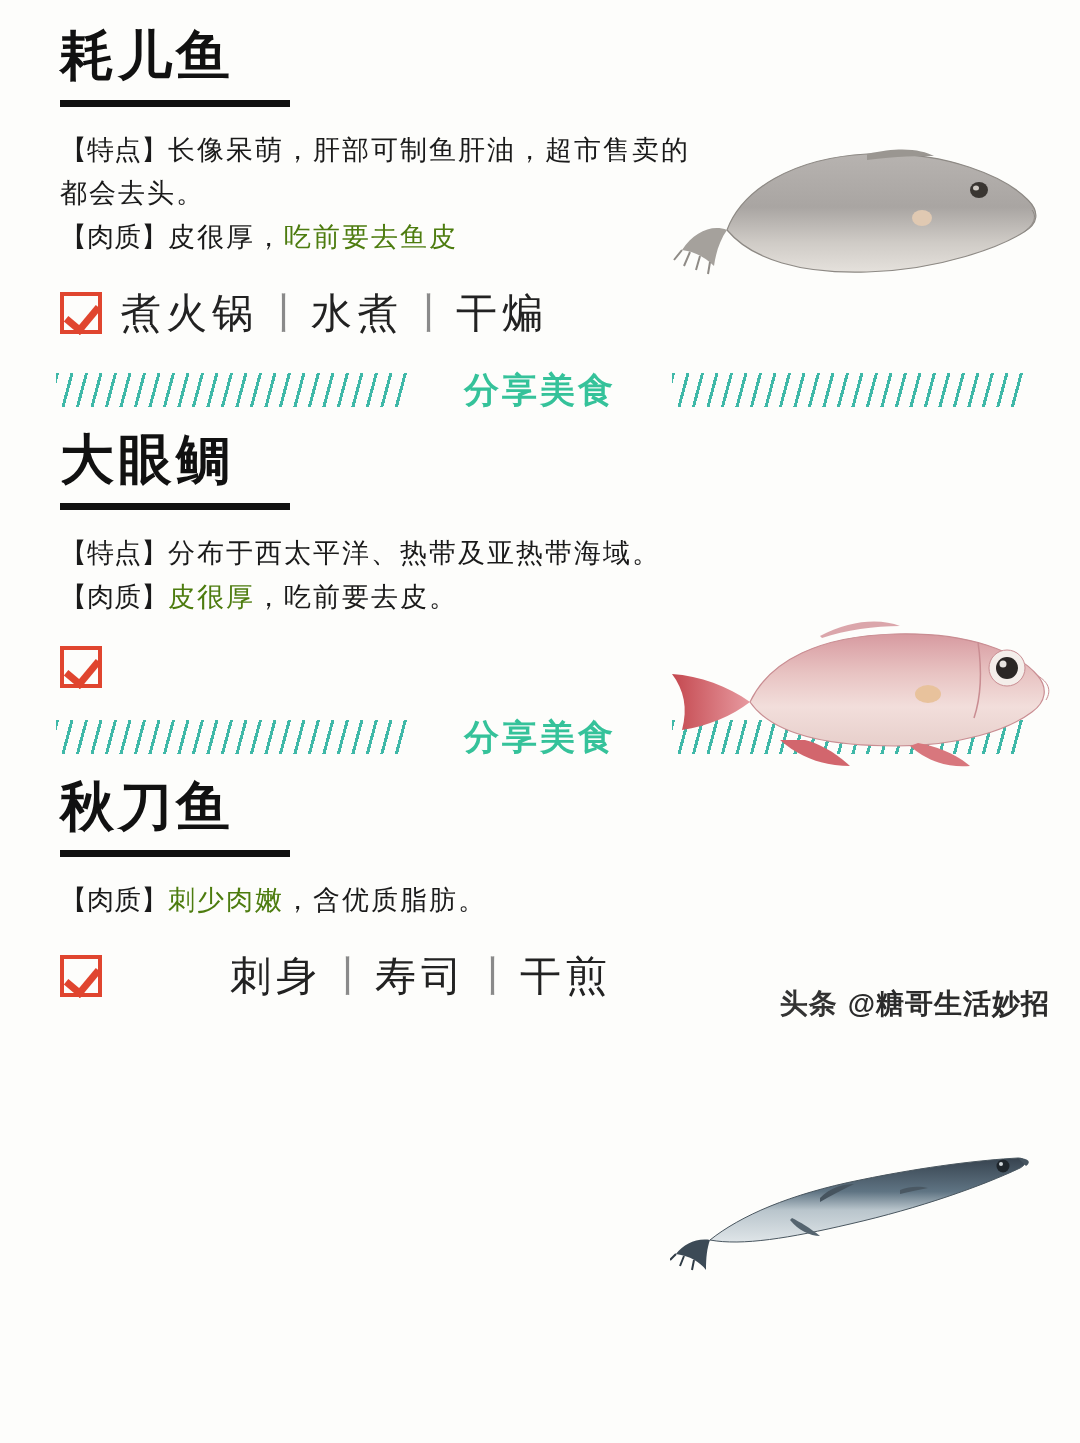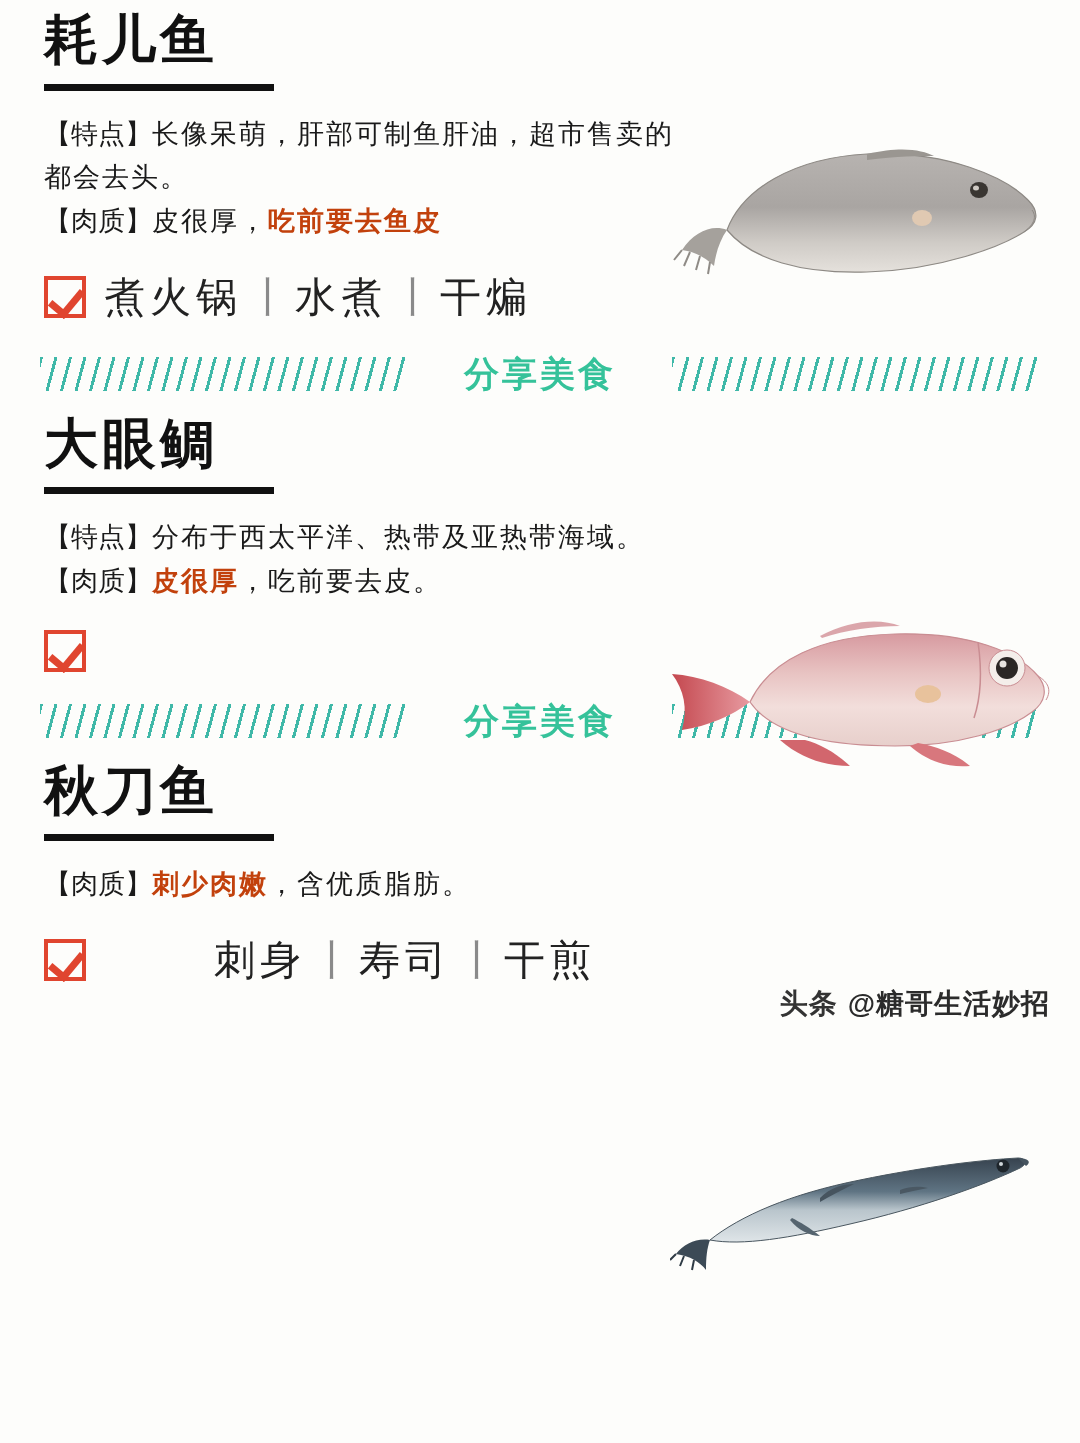--- a/index.html
+++ b/index.html
@@ -12,21 +12,21 @@
     background: #fdfdfb;
     font-family: "Liberation Sans", "DejaVu Sans", sans-serif;
     position: relative;
     overflow: hidden;
     color: #1c1c1c;
   }
   .page {
     position: relative;
     width: 1080px;
     height: 1039px;
-    padding: 0;
+    padding: 16px;
     box-sizing: border-box;
   }
 
   .section {
     position: relative;
     padding: 0 44px;
     box-sizing: border-box;
   }
 
   .fish-title {
@@ -51,22 +51,22 @@
     line-height: 1.62;
     letter-spacing: 2px;
     color: #1a1a1a;
     margin: 0;
     max-width: 650px;
   }
   .body-line .tag {
     letter-spacing: 0px;
   }
   .hl {
-    color: #c2410c;
-    font-weight: 700;
+    color: #4d7c0f;
+    font-weight: 400;
   }
 
   .cook-row {
     display: flex;
     align-items: center;
     margin-top: 26px;
   }
   .check-icon {
     width: 42px;
     height: 42px;

